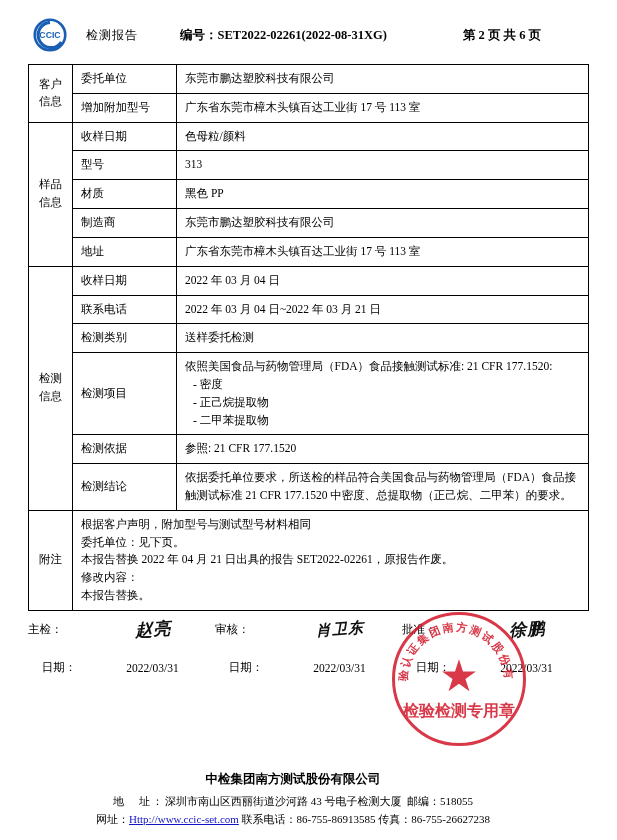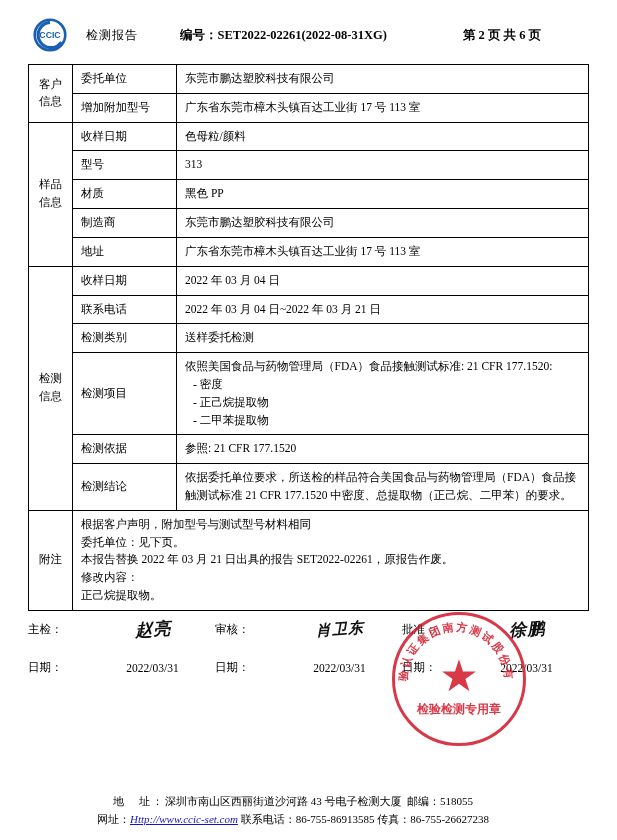--- a/index.html
+++ b/index.html
@@ -125,21 +125,21 @@
     font-family: "Liberation Serif", serif;
     font-style: italic;
     font-size: 17px;
     font-weight: bold;
     letter-spacing: 1px;
     transform: rotate(-4deg);
     display: inline-block;
     color: #101010;
   }
   .hand.small { font-size: 15px; }
-  .date-row td { height: 30px; }
+  .date-row td { height: 30px; text-align: center; }
 
   
   .stamp {
     position: absolute;
     left: 392px;
     top: 612px;
     width: 128px;
     height: 128px;
     border: 3px solid #d2182a;
     border-radius: 50%;
@@ -168,21 +168,21 @@
     font-family: "Liberation Sans", sans-serif;
     fill: #d2182a;
     font-weight: bold;
     letter-spacing: 2px;
   }
   .stamp .subtext {
     position: absolute;
     width: 100%;
     text-align: center;
     top: 86px;
-    font-size: 12px;
+    font-size: 16px;
     font-weight: bold;
     font-family: "Liberation Sans", sans-serif;
     color: #d2182a;
   }
 
   
   .footer {
     position: absolute;
     left: 0;
     right: 0;
@@ -192,21 +192,20 @@
     line-height: 1.65;
   }
   .footer .company {
     font-weight: bold;
     font-size: 12.5px;
     margin-bottom: 2px;
   }
   .footer a, .footer .link {
     color: #1414c8;
     text-decoration: underline;
-    font-style: italic;
   }
   .footer .sp { letter-spacing: 2px; }
 </style>
 </head>
 <body>
 
 <div class="page">
 
   <div class="header">
     <svg class="logo" viewBox="0 0 100 78">
@@ -301,23 +300,23 @@
         <td class="val multiline">依据委托单位要求，所送检的样品符合美国食品与药物管理局（FDA）食品接触测试标准 21 CFR 177.1520 中密度、总提取物（正己烷、二甲苯）的要求。</td>
       </tr>
 
       <tr>
         <td class="sect">
           <span class="sect-inner">附注</span>
         </td>
         <td class="appendix" colspan="2">
           <div>根据客户声明，附加型号与测试型号材料相同</div>
           <div>委托单位：见下页。</div>
-          <div>本报告替换 2022 年 03 月 21 日出具的报告 SET2022-02261，原报告作废。</div>
+          <div>本报告替换 2022 年 04 月 21 日出具的报告 SET2022-02261，原报告作废。</div>
           <div>修改内容：</div>
-          <div>正己烷提取物。</div>
+          <div>本报告替换。</div>
         </td>
       </tr>
     </tbody>
   </table>
 
   <div class="sig-wrap">
     <table class="sig">
       <colgroup>
         <col style="width:62px">
           <col style="width:125px">
@@ -354,20 +353,21 @@
       </defs>
       <text>
         <textPath href="#arcpath" startOffset="50%" text-anchor="middle">中国检验认证集团南方测试股份有限公司</textPath>
       </text>
     </svg>
     <div class="star">★</div>
     <div class="subtext">检验检测专用章</div>
   </div>
 
   <div class="footer">
+    <div class="company">中检集团南方测试股份有限公司</div>
     <div>
       <span class="sp">地　址：</span><span>深圳市南山区西丽街道沙河路 43 号电子检测大厦</span>&nbsp;&nbsp;<span>邮编：</span><span>518055</span>
     </div>
     <div>
       <span>网址：</span><span class="link">Http://www.ccic-set.com</span>&nbsp;<span>联系电话：</span><span>86-755-86913585</span>&nbsp;<span>传真：</span><span>86-755-26627238</span>
     </div>
   </div>
 
 </div>
 

